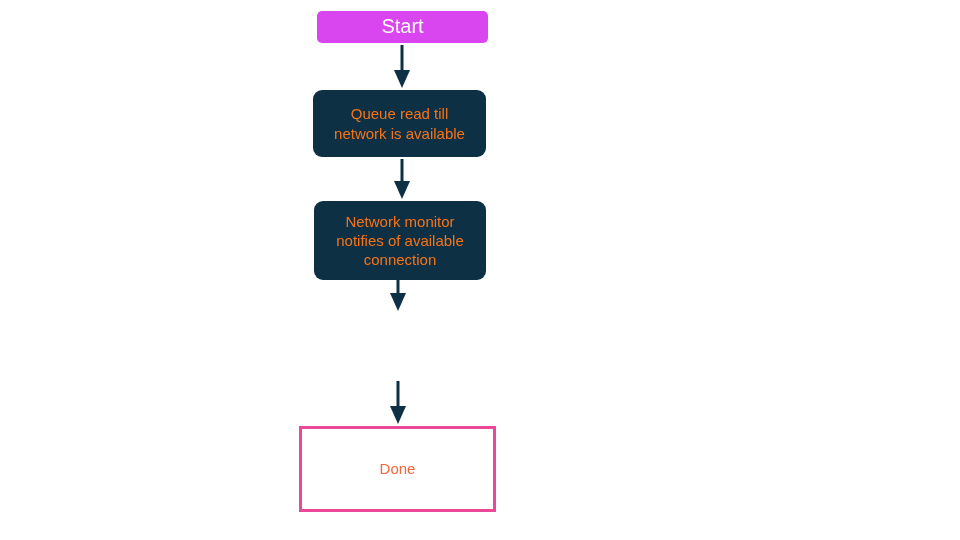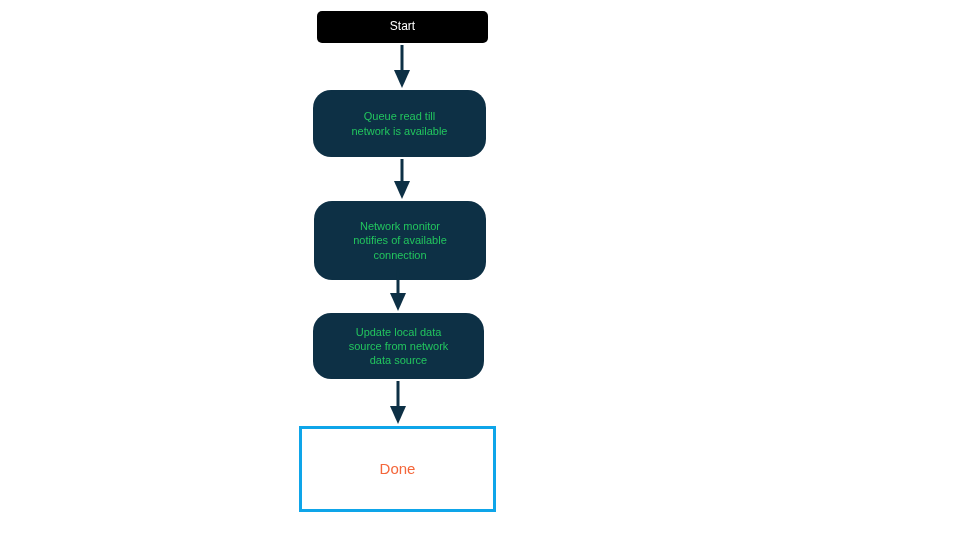--- a/index.html
+++ b/index.html
@@ -30,38 +30,38 @@
     text-align: center;
   }
   .node-label {
     display: block;
     white-space: pre-line;
     line-height: 1.28;
   }
 
   
   .node-start {
-    background: #000000;
+    background: #d946ef;
     border-radius: 5px;
     color: #ffffff;
-    font-size: 12px;
+    font-size: 20px;
   }
 
   
   .node-process {
     background: #0d3045;
-    border-radius: 18px;
-    color: #22c55e;
-    font-size: 11px;
+    border-radius: 9px;
+    color: #f97316;
+    font-size: 15px;
   }
 
   
   .node-terminal {
     background: #ffffff;
-    border: 3px solid #0ea5e9;
+    border: 3px solid #ec4899;
     border-radius: 0;
     color: #f4663a;
     font-size: 15px;
   }
 
   
   .arrow {
     position: absolute;
   }
   .arrow svg {
@@ -81,25 +81,20 @@
     <span class="node-label">Queue read till
 network is available</span>
   </div>
 
   <div class="node node-process" id="node-network-monitor" style="left: 314px; top: 201px; width: 172px; height: 79px;">
     <span class="node-label">Network monitor
 notifies of available
 connection</span>
   </div>
 
-  <div class="node node-process" id="node-update-local" style="left: 313px; top: 313px; width: 171px; height: 66px;">
-    <span class="node-label">Update local data
-source from network
-data source</span>
-  </div>
 
   <div class="node node-terminal" id="node-done" style="left: 299px; top: 426px; width: 197px; height: 86px;">
     <span class="node-label">Done</span>
   </div>
 
   <div class="arrow" id="edge-0" style="left: 393px; top: 45px;">
     <svg viewBox="0 0 18 43" width="18" height="43" aria-hidden="true">
       <line x1="9" y1="0" x2="9" y2="27" stroke="#0d3045" stroke-width="3"></line>
       <polygon points="1,25 17,25 9,43" fill="#0d3045"></polygon>
     </svg>

